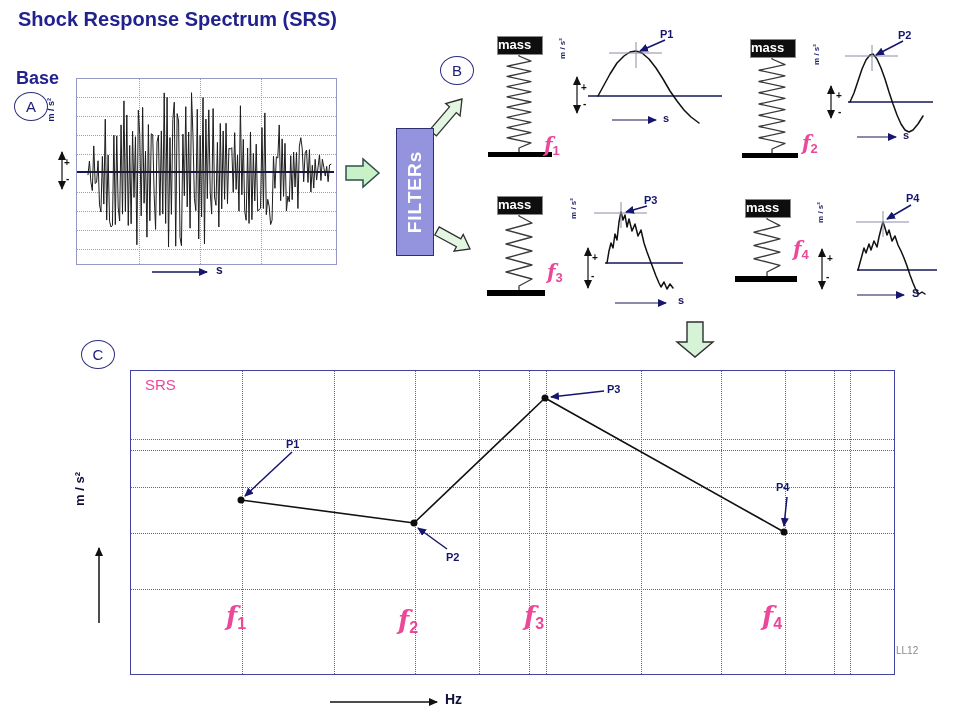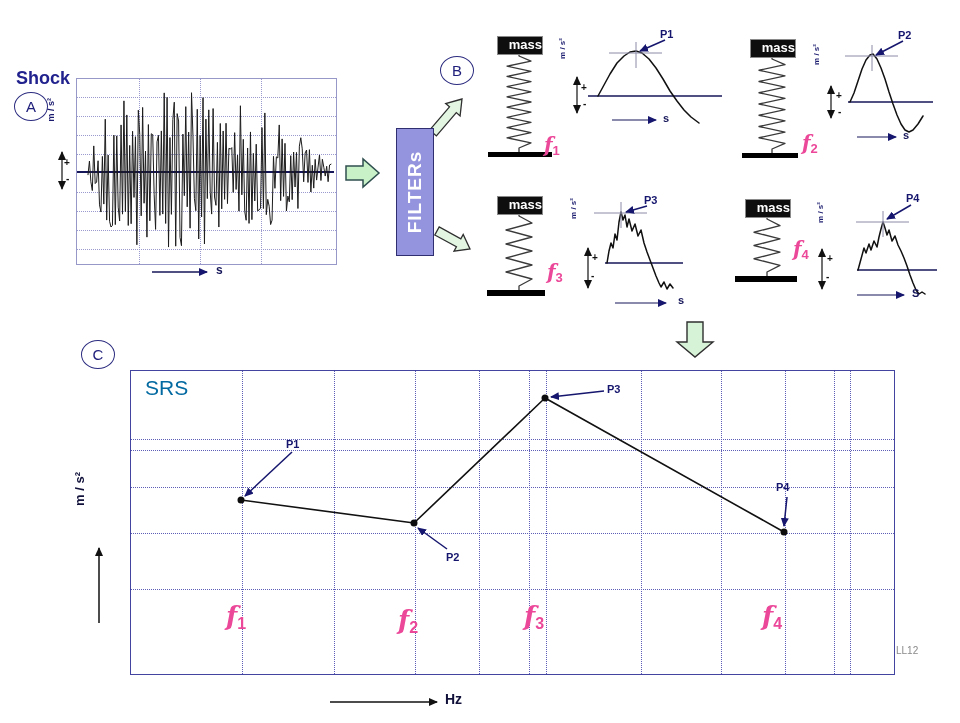--- a/index.html
+++ b/index.html
@@ -23,46 +23,47 @@
                writing-mode:vertical-rl;transform:rotate(180deg);}
   #base-s-label{left:216px;top:263px;font-size:12px;font-weight:700;color:#16165a;}
   .pm{font-size:10px;font-weight:700;color:#111;z-index:6;}
   #base-plus{left:64px;top:157px;}
   #base-minus{left:66px;top:173px;}
   #filters-box{left:396px;top:128px;width:36px;height:126px;background:#9393de;
                border:1.5px solid #2e2e70;display:flex;align-items:center;justify-content:center;z-index:6;}
   #filters-label{transform:rotate(-90deg);color:#fff;font-size:19px;font-weight:700;
                  letter-spacing:1px;white-space:nowrap;}
   #srs-chart{left:130px;top:370px;width:763px;height:303px;border:1.5px solid #4343a0;z-index:1;}
-  #srs-title{left:145px;top:376px;font-size:21px;color:#0369a1;z-index:6;}
+  #srs-title{left:145px;top:376px;font-size:15px;color:#ec4899;z-index:6;}
   #srs-ylabel{left:72px;top:472px;font-size:13px;font-weight:700;color:#10103a;
               writing-mode:vertical-rl;transform:rotate(180deg);z-index:6;}
   #srs-xlabel{left:445px;top:691px;font-size:14px;font-weight:700;color:#10103a;}
   #srs-footnote{left:896px;top:645px;font-size:10px;color:#8a8a8a;}
   .mass{background:#0e0e0e;color:#fff;border:1px solid #8a8a8a;font-size:13px;font-weight:700;
-        text-align:right;line-height:16px;z-index:6;}
+        text-align:left;line-height:16px;z-index:6;}
   .base-bar{background:#000;z-index:6;}
   .f-label{color:#ec4899;z-index:6;white-space:nowrap;}
   .f-label i{font-family:"DejaVu Serif",serif;font-weight:700;font-style:italic;}
   .f-label sub{font-weight:700;vertical-align:-20%;}
   .f-small{font-size:20px;} .f-small sub{font-size:13px;}
   .f-big{font-size:26px;} .f-big sub{font-size:16px;}
   .p-label{font-size:11px;font-weight:700;color:#16166e;z-index:6;}
   .mini-ylabel{font-size:8px;font-weight:700;color:#1a1a6e;writing-mode:vertical-rl;
                transform:rotate(180deg);z-index:6;}
   .s-label{font-size:11px;font-weight:700;color:#16165a;z-index:6;}
   #vector-layer{position:absolute;left:0;top:0;z-index:5;pointer-events:none;}
 </style>
 </head>
 <body>
 
 <div id="stage">
 
-
-  <div class="abs" id="base-heading">Shock</div>
+  <div class="abs" id="page-title">Shock Response Spectrum (SRS)</div>
+
+  <div class="abs" id="base-heading">Base</div>
   <div class="abs bubble" id="bubble-a">A</div>
   <div class="abs bubble" id="bubble-b">B</div>
   <div class="abs bubble" id="bubble-c">C</div>
 
   <div class="abs" id="base-plot">
       <div class="gridv" style="left: 62px;"></div>
       <div class="gridv" style="left: 123px;"></div>
       <div class="gridv" style="left: 184px;"></div>
       <div class="gridh" style="top: 18px;"></div>
       <div class="gridh" style="top: 37px;"></div>

